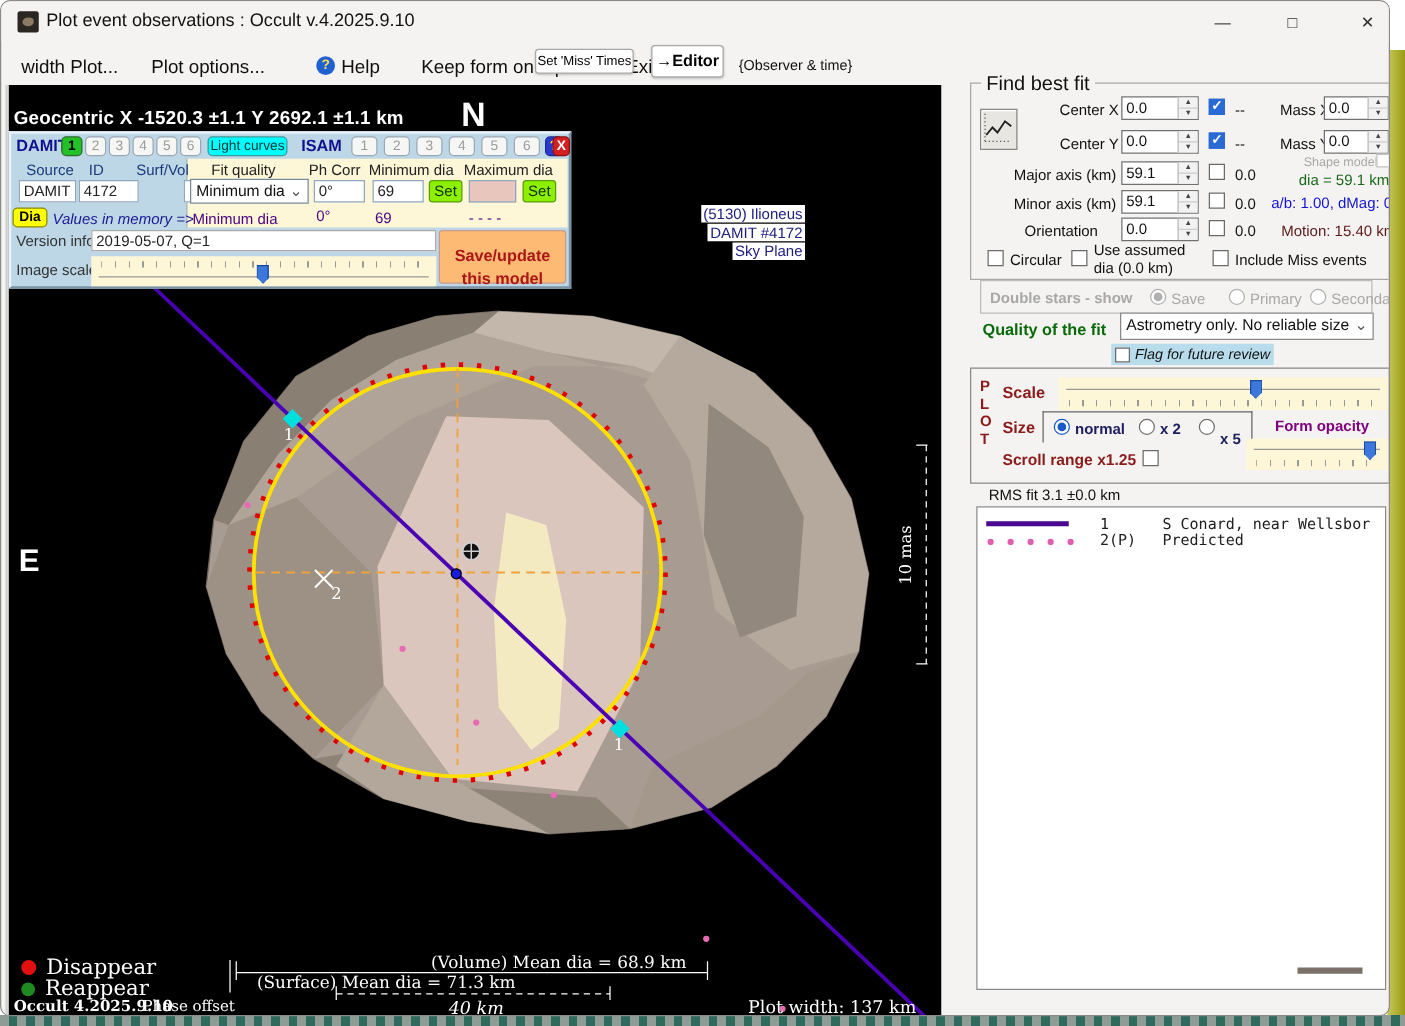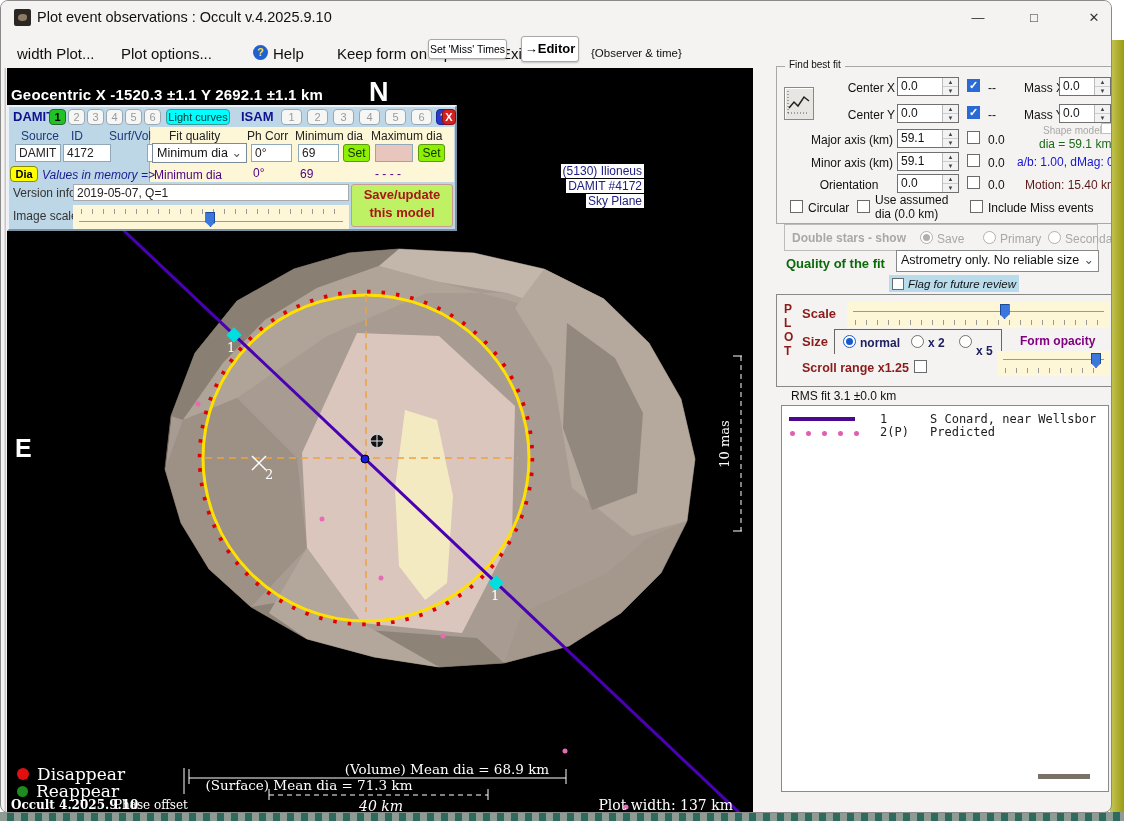--- a/index.html
+++ b/index.html
@@ -68,21 +68,21 @@
   .dd b{position:absolute;right:4px;top:1px;font-weight:normal;color:#555;}
   .slider{position:absolute;background:#fdf6d7;box-sizing:border-box;}
   .slider .track{position:absolute;left:6px;right:6px;border-top:1px solid #999;}
   .slider .ticks{position:absolute;left:8px;right:8px;height:5px;
     background:repeating-linear-gradient(90deg,#999 0 1px,transparent 1px 11px);}
   .slider .thumb{position:absolute;width:10px;height:15px;background:#3c78dc;border:1px solid #1a4a9c;
     clip-path:polygon(0 0,100% 0,100% 68%,50% 100%,0 68%);box-sizing:border-box;}
   
   #rpanel{position:absolute;left:760px;top:33px;width:352px;height:780px;font-size:12px;color:#111;}
   .grp{position:absolute;border:1px solid #a8a8a8;box-sizing:border-box;}
-  .grp .lg{position:absolute;top:-8px;left:8px;background:#f4f3f1;padding:0 4px;font-size:10px;color:#111;}
+  .grp .lg{position:absolute;top:-8px;left:8px;background:#f4f3f1;padding:0 4px;font-size:16px;color:#111;}
   .rlabel{position:absolute;font-size:12px;color:#111;white-space:nowrap;}
   .gray{color:#a8a8a8;}
   .dred{color:#8b1a1a;font-weight:bold;}
   #obslist{position:absolute;left:20px;top:371px;width:328px;height:387px;background:#fff;border:1px solid #8a8a8a;
     box-sizing:border-box;overflow:hidden;font-family:"DejaVu Sans Mono",monospace;font-size:12px;color:#202020;}
   .obsrow{position:absolute;left:0;width:100%;height:14px;white-space:nowrap;}
   .swatch-line{position:absolute;left:7px;top:5px;width:66px;height:4px;background:#4a0890;}
   .swatch-dots{position:absolute;left:8px;top:6px;width:5px;height:5px;border-radius:50%;background:#e060b0;
     box-shadow:16px 0 0 #e060b0,32px 0 0 #e060b0,48px 0 0 #e060b0,64px 0 0 #e060b0;}
 </style>
@@ -263,22 +263,22 @@
 
         <span class="dbtn" style="left:1px;top:59px;width:28px;background:#ffff00;color:#000;border-color:#8a8a00;font-weight:bold;">Dia</span>
         <span style="position:absolute;left:33px;top:61px;font-style:italic;color:#1a1a90;font-size:12px;">Values in memory =&gt;</span>
         <span class="memtxt" style="left:145px;top:61px;">Minimum dia</span>
         <span class="memtxt" style="left:244px;top:59px;">0°</span>
         <span class="memtxt" style="left:291px;top:60px;">69</span>
         <span class="memtxt" style="left:366px;top:60px;">- - - -</span>
 
         <span style="position:absolute;left:4px;top:79px;color:#333;">Version info</span>
         <span class="cell" style="left:64px;top:77px;width:276px;height:17px;border-color:#aaa;">2019-05-07, Q=1</span>
-        <div style="position:absolute;left:342px;top:77px;width:102px;height:43px;background:#bef264;border:1px solid #c89a90;border-radius:3px;
-             color:#aa1515;font-weight:bold;font-size:13px;text-align:center;line-height:1.4;padding-top:1px;box-sizing:border-box;">Save/update this model</div>
+        <div style="position:absolute;left:342px;top:77px;width:102px;height:43px;background:#fdba74;border:1px solid #c89a90;border-radius:3px;
+             color:#aa1515;font-weight:bold;font-size:13px;text-align:center;line-height:1.4;padding-top:11px;box-sizing:border-box;">Save/update this model</div>
 
         <span style="position:absolute;left:4px;top:102px;color:#333;">Image scale</span>
         <div class="slider" style="left:64px;top:98px;width:276px;height:24px;">
           <div class="ticks" style="top:4px;"></div>
           <div class="track" style="top:16px;"></div>
           <div class="thumb" style="left:48%;top:7px;"></div>
         </div>
       </div>
     </div>
 

